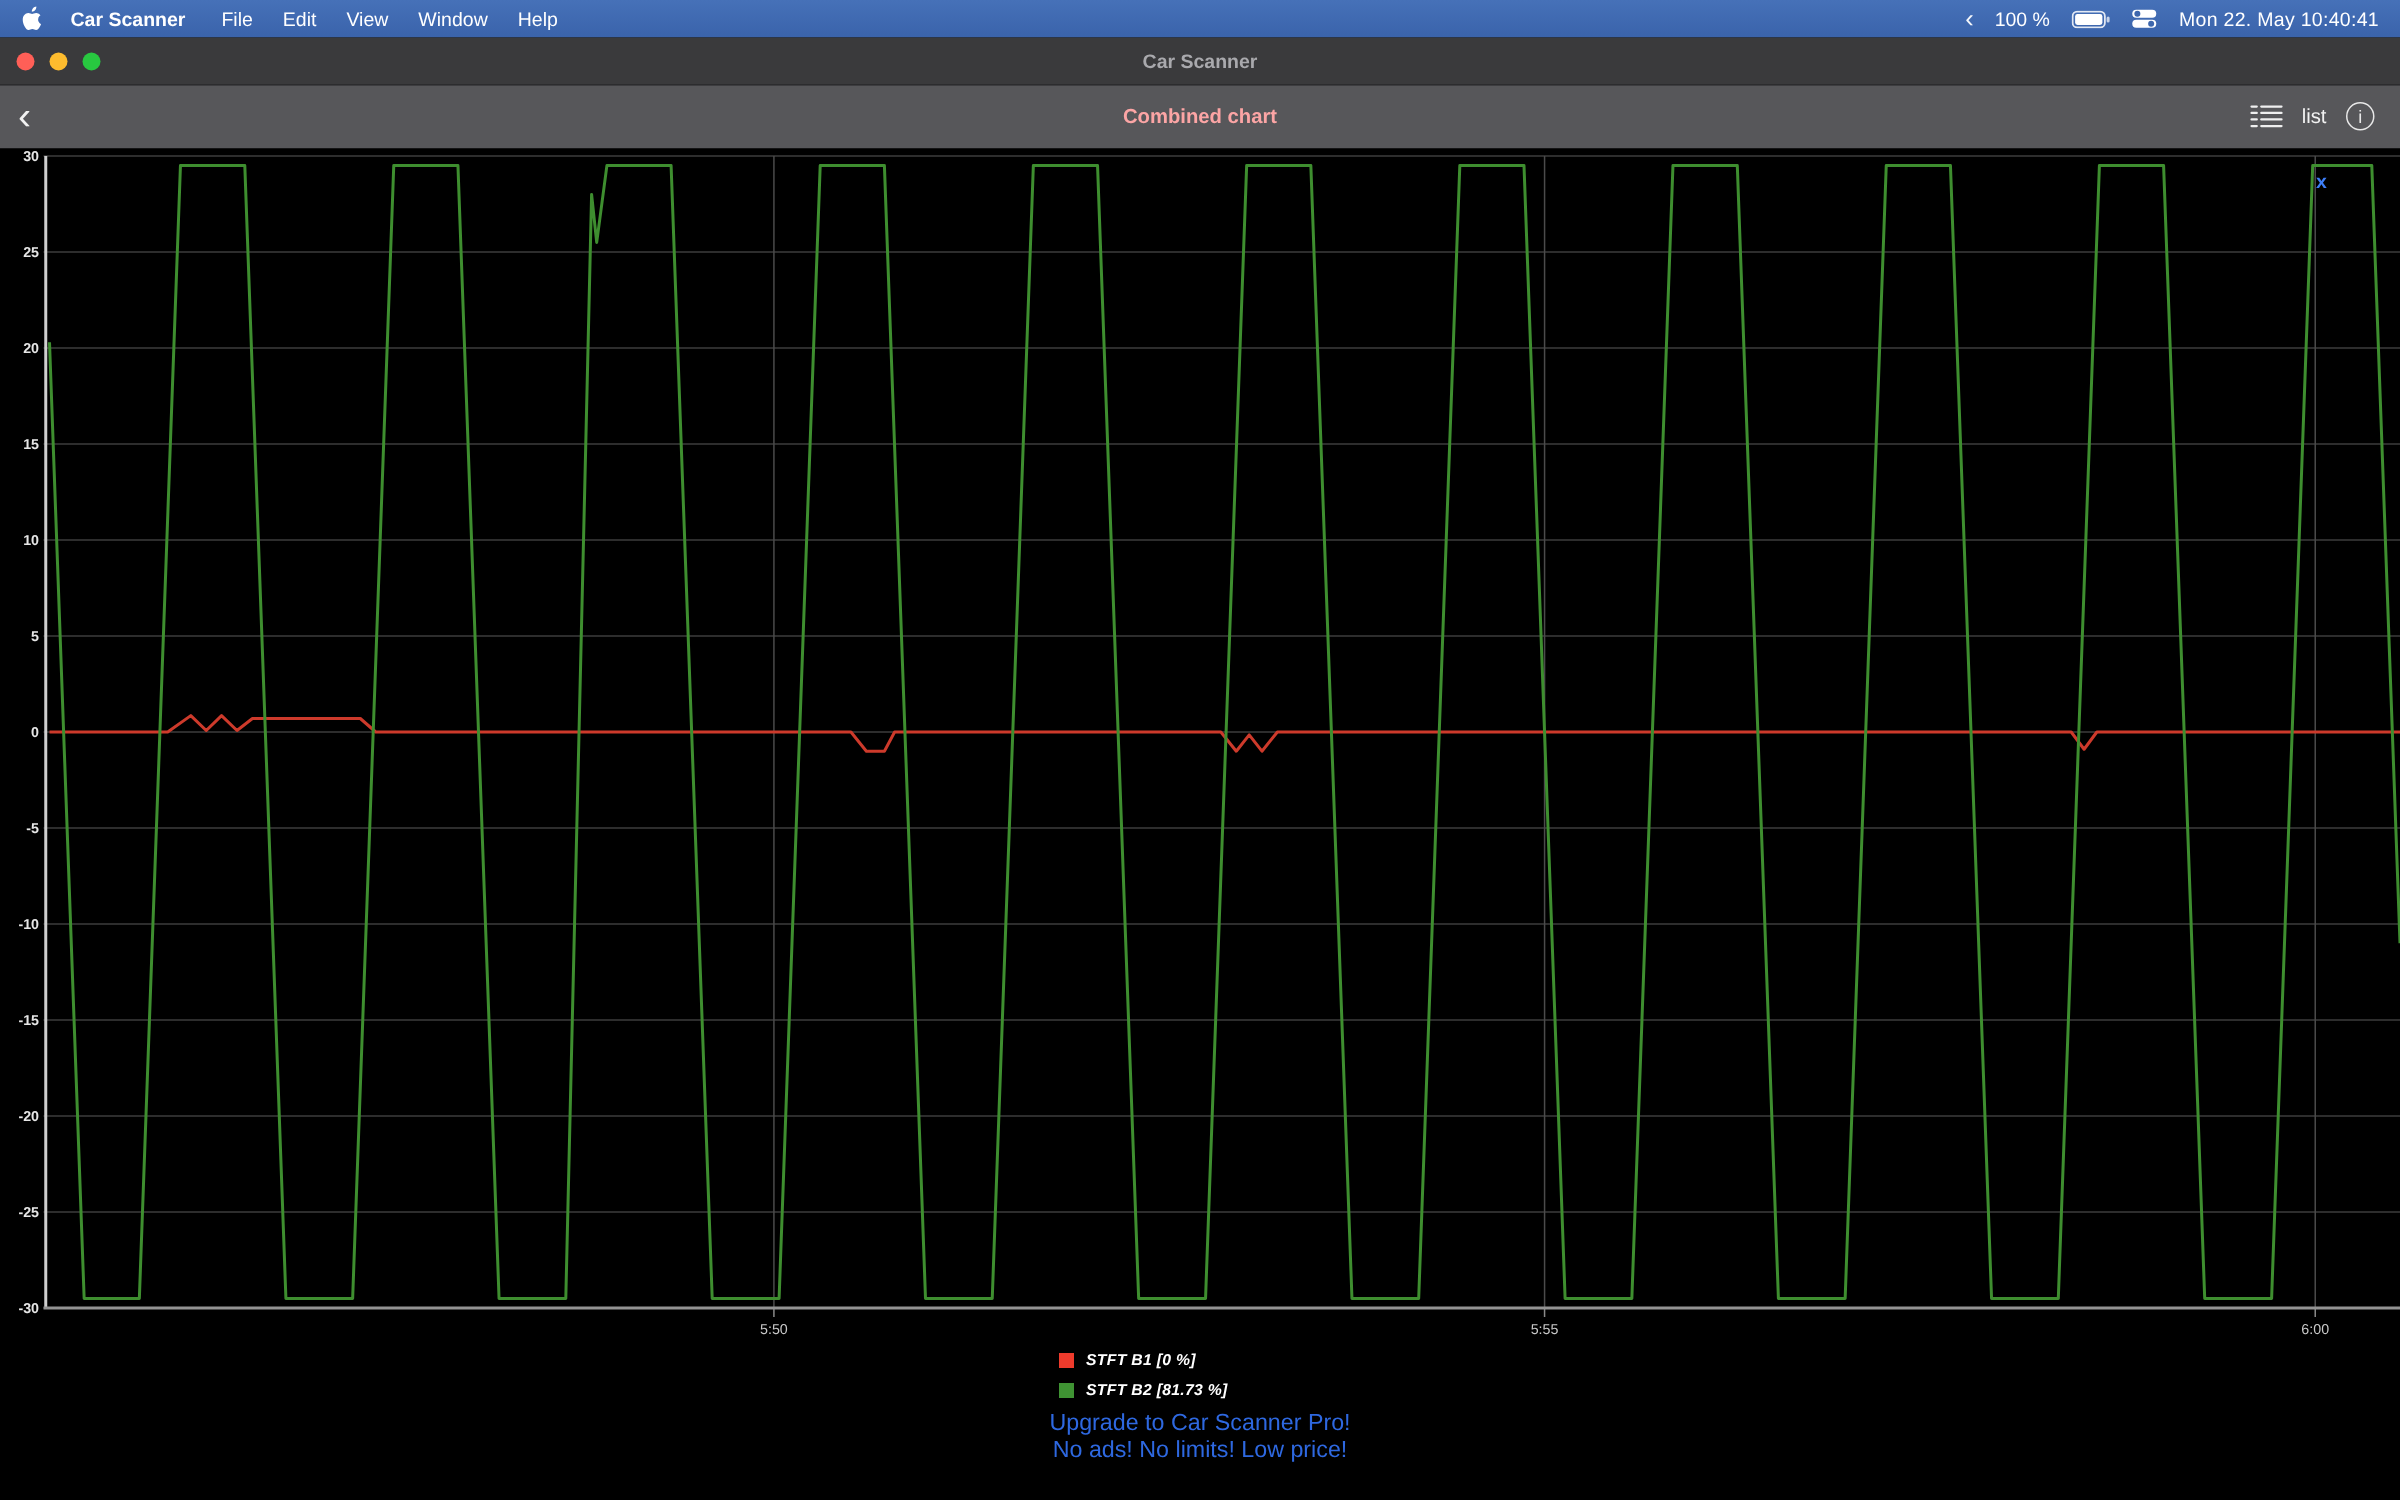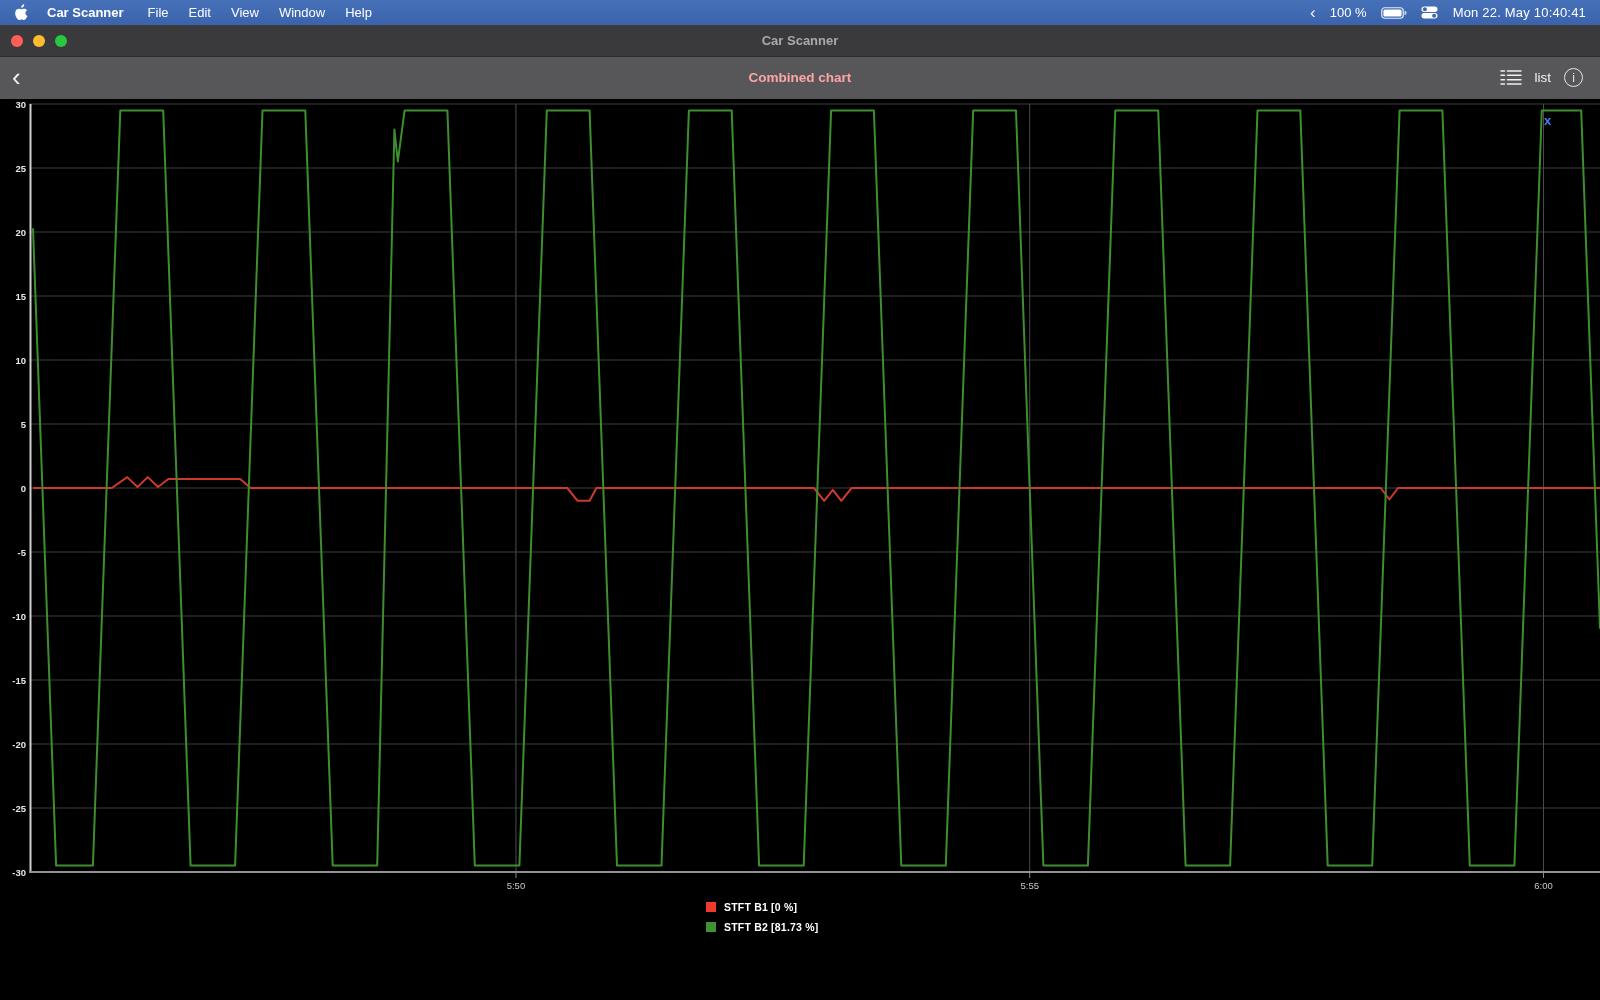--- a/index.html
+++ b/index.html
@@ -50,21 +50,21 @@
   .axis-x { stroke:#939393; }
   .tick   { stroke:#8a8a8a; stroke-width:1; }
   .ylab { fill:#e6e6e6; font-size:9.5px; font-weight:700; text-anchor:end;
     font-family:"Liberation Sans",sans-serif; }
   .xlab { fill:#c8c8c8; font-size:9.5px; text-anchor:middle;
     font-family:"Liberation Sans",sans-serif; }
   .chart-close { position:absolute; top:113px; left:1544px; color:#3d7ef7;
     font-size:13px; font-weight:700; cursor:default; }
 
   
-  .legend { position:absolute; top:897px; left:706px; }
+  .legend { position:absolute; top:897px; left:706px;font-style:italic; }
   .legend-row { display:flex; align-items:center; height:20px; }
   .legend-swatch { width:10px; height:10px; margin-right:8px; display:block; }
   .legend-label { color:#fff; font-size:10.5px; font-weight:700; letter-spacing:.2px; }
 
   .upgrade { position:absolute; top:940px; left:0; width:1600px; text-align:center;
     color:#2e68e0; font-size:15.5px; line-height:17.5px; font-weight:400; }
   .upgrade div { cursor:pointer; }
 </style>
 </head>
 <body>
@@ -186,13 +186,15 @@
     <i class="legend-swatch" style="background: rgb(238, 59, 44);"></i>
     <span class="legend-label">STFT B1 [0 %]</span>
   </div>
   <div class="legend-row">
     <i class="legend-swatch" style="background: rgb(63, 147, 51);"></i>
     <span class="legend-label">STFT B2 [81.73 %]</span>
   </div>
 </div>
 
 <div class="upgrade">
+  <div>Upgrade to Car Scanner Pro!</div>
+  <div>No ads! No limits! Low price!</div>
 </div>
 
 </body></html>

